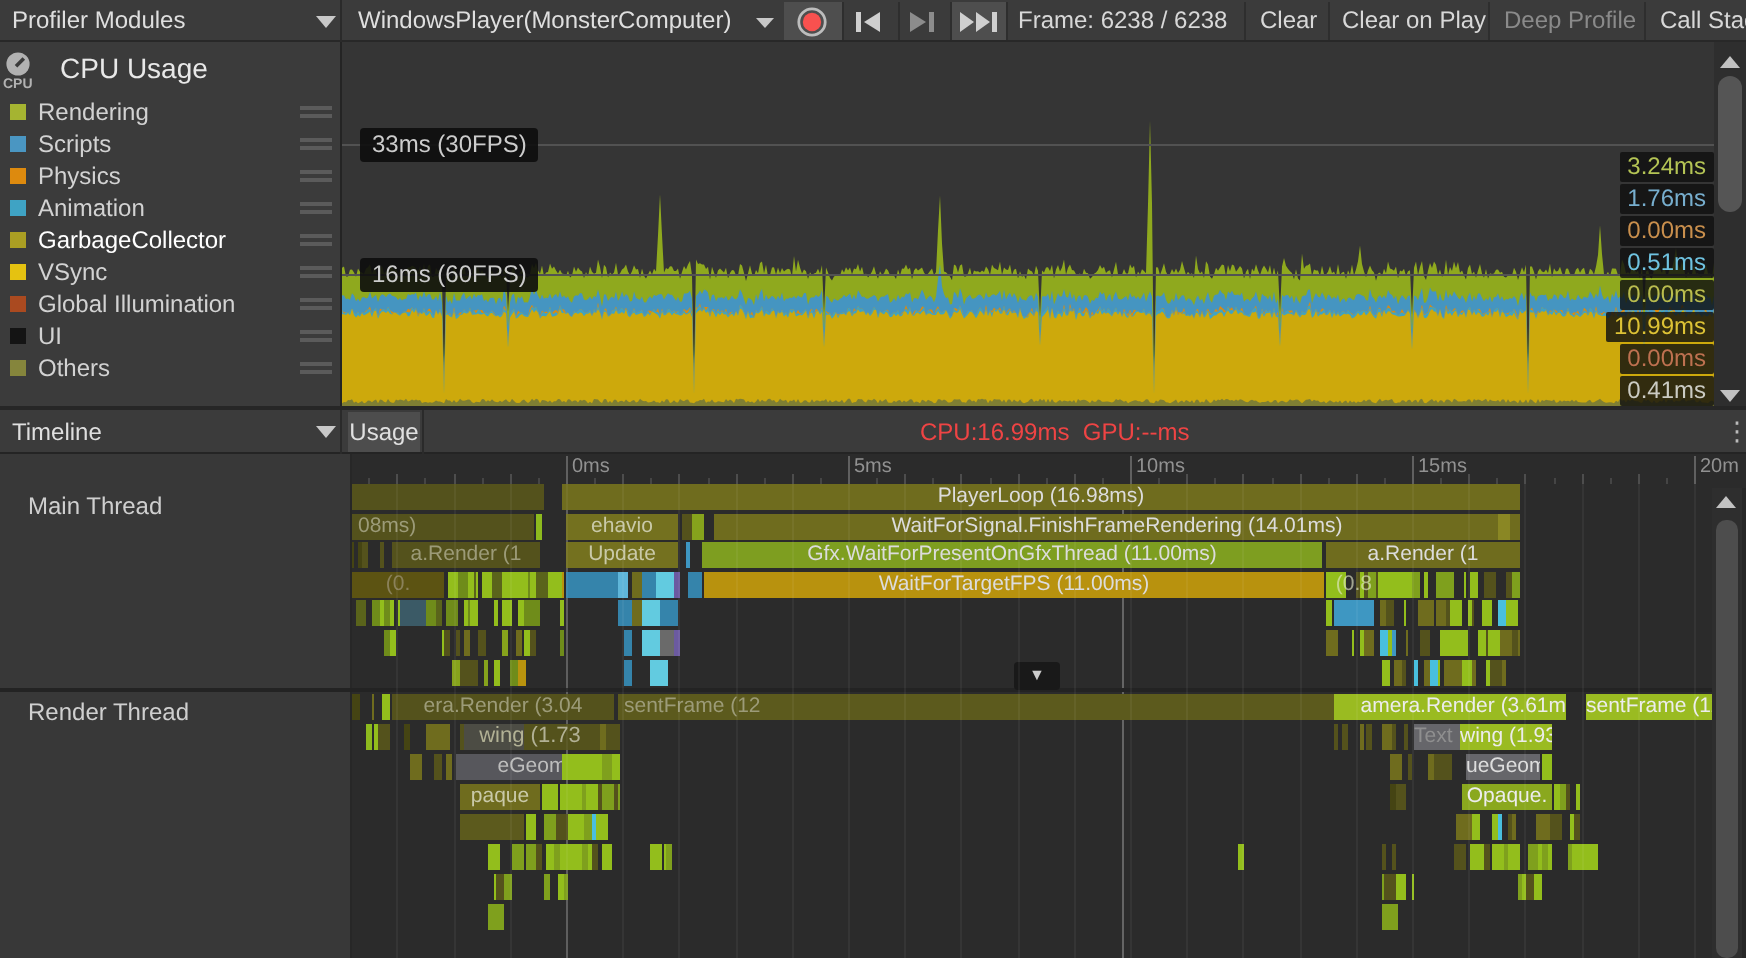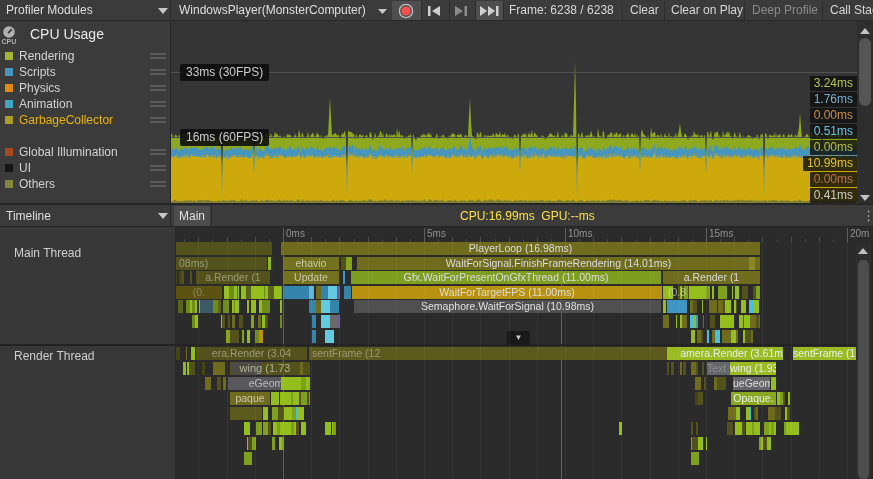--- a/index.html
+++ b/index.html
@@ -68,21 +68,27 @@
 <div style="position:absolute;left:150px;top:9px;width:16px;height:2px;background:#5b5b5b"></div>
 </div>
       <div style="position:absolute;left:0px;top:75px;width:170px;height:16px">
 <div style="position:absolute;left:5px;top:4px;width:8px;height:8px;background:#3fa3c4"></div>
 <div style="position:absolute;left:19px;top:0;font-size:12px;line-height:16px;color:#d2d2d2;white-space:nowrap">Animation</div>
 <div style="position:absolute;left:150px;top:5px;width:16px;height:2px;background:#5b5b5b"></div>
 <div style="position:absolute;left:150px;top:9px;width:16px;height:2px;background:#5b5b5b"></div>
 </div>
       <div style="position:absolute;left:0px;top:91px;width:170px;height:16px">
 <div style="position:absolute;left:5px;top:4px;width:8px;height:8px;background:#aa9e23"></div>
-<div style="position:absolute;left:19px;top:0;font-size:12px;line-height:16px;color:#eab308;white-space:nowrap">GarbageCollector</div>
+<div style="position:absolute;left:19px;top:0;font-size:12px;line-height:16px;color:#ffffff;white-space:nowrap">GarbageCollector</div>
+<div style="position:absolute;left:150px;top:5px;width:16px;height:2px;background:#5b5b5b"></div>
+<div style="position:absolute;left:150px;top:9px;width:16px;height:2px;background:#5b5b5b"></div>
+</div>
+      <div style="position:absolute;left:0px;top:107px;width:170px;height:16px">
+<div style="position:absolute;left:5px;top:4px;width:8px;height:8px;background:#e5c211"></div>
+<div style="position:absolute;left:19px;top:0;font-size:12px;line-height:16px;color:#d2d2d2;white-space:nowrap">VSync</div>
 <div style="position:absolute;left:150px;top:5px;width:16px;height:2px;background:#5b5b5b"></div>
 <div style="position:absolute;left:150px;top:9px;width:16px;height:2px;background:#5b5b5b"></div>
 </div>
       <div style="position:absolute;left:0px;top:123px;width:170px;height:16px">
 <div style="position:absolute;left:5px;top:4px;width:8px;height:8px;background:#aa4a20"></div>
 <div style="position:absolute;left:19px;top:0;font-size:12px;line-height:16px;color:#d2d2d2;white-space:nowrap">Global Illumination</div>
 <div style="position:absolute;left:150px;top:5px;width:16px;height:2px;background:#5b5b5b"></div>
 <div style="position:absolute;left:150px;top:9px;width:16px;height:2px;background:#5b5b5b"></div>
 </div>
       <div style="position:absolute;left:0px;top:139px;width:170px;height:16px">
@@ -143,23 +149,23 @@
     <div style="position:absolute;left:830px;top:0;height:21px;font-size:12px;line-height:21px;color:#d8d8d8;white-space:nowrap">Call Stac</div>
 
 <div style="position:absolute;left:0;top:203px;width:873px;height:2px;background:#262626"></div>
 <div style="position:absolute;left:0;top:205px;width:873px;height:22px;background:#3b3b3b;border-bottom:1px solid #242424"></div>
 <div style="position:absolute;left:6px;top:205px;height:22px;font-size:12px;line-height:22px;color:#dfdfdf">Timeline</div>
 <svg width="10" height="6" style="position:absolute;left:158px;top:213px">
       <path d="M0,0 L10,0 L5,6 Z" fill="#c8c8c8"></path>
     </svg>
 <div style="position:absolute;left:170px;top:205px;width:1px;height:22px;background:#2a2a2a"></div>
 <div style="position:absolute;left:174px;top:206px;width:36px;height:20px;background:#4d4d4d"></div>
-<div style="position:absolute;left:174px;top:206px;width:36px;height:20px;font-size:12px;line-height:20px;color:#e0e0e0;text-align:center">Main</div>
+<div style="position:absolute;left:174px;top:206px;width:36px;height:20px;font-size:12px;line-height:20px;color:#e0e0e0;text-align:center">Usage</div>
 <div style="position:absolute;left:211px;top:205px;width:1px;height:22px;background:#2a2a2a"></div>
-<div style="position:absolute;left:460px;top:205px;width:150px;height:22px;font-size:12px;line-height:22px;color:#fde047;white-space:nowrap">CPU:16.99ms&nbsp;&nbsp;GPU:--ms</div>
+<div style="position:absolute;left:460px;top:205px;width:150px;height:22px;font-size:12px;line-height:22px;color:#ef4444;white-space:nowrap">CPU:16.99ms&nbsp;&nbsp;GPU:--ms</div>
 <div style="position:absolute;left:862px;top:205px;width:11px;height:22px;font-size:13px;line-height:22px;color:#bbbbbb;text-align:center">⋮</div>
 
 <div style="position:absolute;left:0;top:227px;width:873px;height:252px;background:#2b2b2b"></div>
 <div style="position:absolute;left:283px;top:242px;width:1px;height:237px;background:#7a7a7a;opacity:.55"></div>
     <div style="position:absolute;left:561px;top:242px;width:1px;height:237px;background:#8a8a8a;opacity:.6"></div>
 <div style="position:absolute;left:184px;top:239px;width:1px;height:3px;background:#454545"></div>
     <div style="position:absolute;left:198px;top:237px;width:1px;height:5px;background:#4d4d4d"></div>
     <div style="position:absolute;left:212px;top:239px;width:1px;height:3px;background:#454545"></div>
     <div style="position:absolute;left:227px;top:237px;width:1px;height:5px;background:#4d4d4d"></div>
     <div style="position:absolute;left:241px;top:239px;width:1px;height:3px;background:#454545"></div>
@@ -330,23 +336,20 @@
     <div style="position:absolute;left:251px;top:300.4px;width:5px;height:13px;background:#93be1c"></div>
     <div style="position:absolute;left:259px;top:300.4px;width:3px;height:13px;background:#93be1c"></div>
     <div style="position:absolute;left:262px;top:300.4px;width:1px;height:13px;background:#6f8c1a"></div>
     <div style="position:absolute;left:263px;top:300.4px;width:4px;height:13px;background:#6f8c1a"></div>
     <div style="position:absolute;left:267px;top:300.4px;width:3px;height:13px;background:#6f8c1a"></div>
     <div style="position:absolute;left:280px;top:300.4px;width:2px;height:13px;background:#93be1c"></div>
     <div style="position:absolute;left:309px;top:300.4px;width:7px;height:13px;background:#3584ab"></div>
     <div style="position:absolute;left:316px;top:300.4px;width:5px;height:13px;background:#6f6c1e"></div>
     <div style="position:absolute;left:321px;top:300.4px;width:9px;height:13px;background:#62cbe0"></div>
     <div style="position:absolute;left:330px;top:300.4px;width:9px;height:13px;background:#3584ab"></div>
-    <div style="position:absolute;left:354px;top:300.4px;width:307px;height:13px;background:#505050">
-      <div style="position:absolute;left:0;top:0;width:100%;height:100%;text-align:center;font-size:10.5px;line-height:13px;color:#e0e0e0;white-space:nowrap;overflow:hidden">Semaphore.WaitForSignal (10.98ms)</div>
-    </div>
     <div style="position:absolute;left:663px;top:300.4px;width:3px;height:13px;background:#93be1c"></div>
     <div style="position:absolute;left:667px;top:300.4px;width:20px;height:13px;background:#3e97c2"></div>
     <div style="position:absolute;left:690px;top:300.4px;width:3px;height:13px;background:#6f6c1e"></div>
     <div style="position:absolute;left:693px;top:300.4px;width:4px;height:13px;background:#54521c"></div>
     <div style="position:absolute;left:702px;top:300.4px;width:1px;height:13px;background:#93be1c"></div>
     <div style="position:absolute;left:709px;top:300.4px;width:4px;height:13px;background:#6f6c1e"></div>
     <div style="position:absolute;left:713px;top:300.4px;width:4px;height:13px;background:#6f6c1e"></div>
     <div style="position:absolute;left:718px;top:300.4px;width:5px;height:13px;background:#6f6c1e"></div>
     <div style="position:absolute;left:723px;top:300.4px;width:2px;height:13px;background:#54521c"></div>
     <div style="position:absolute;left:725px;top:300.4px;width:6px;height:13px;background:#93be1c"></div>

